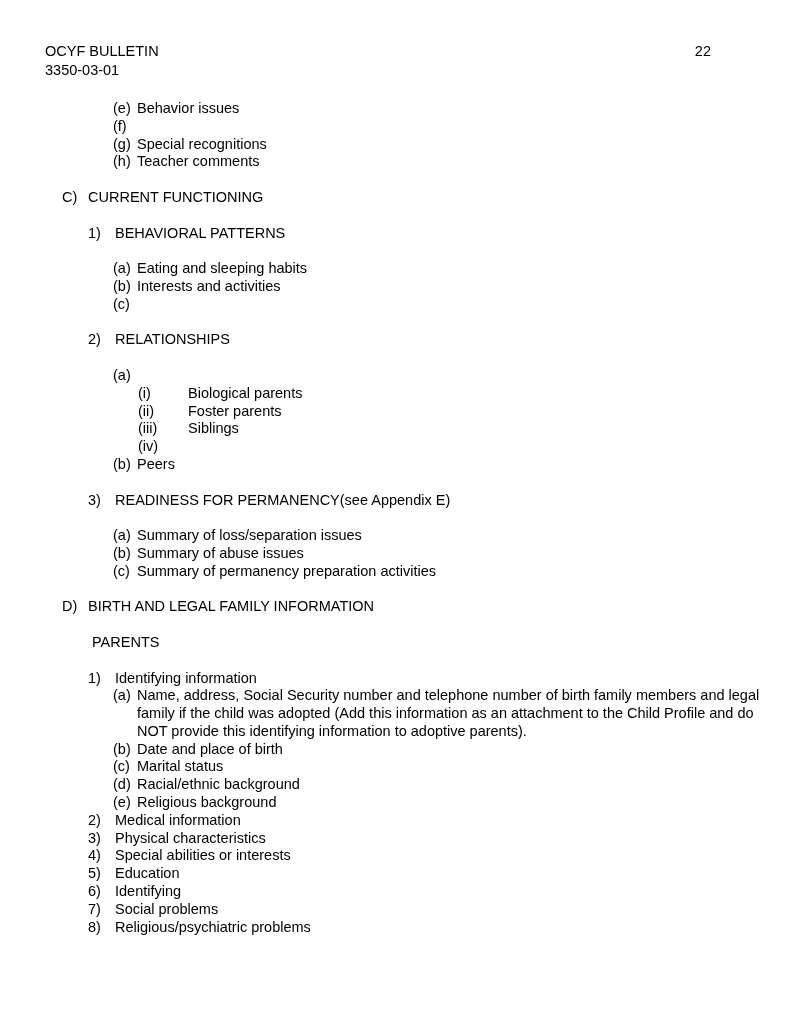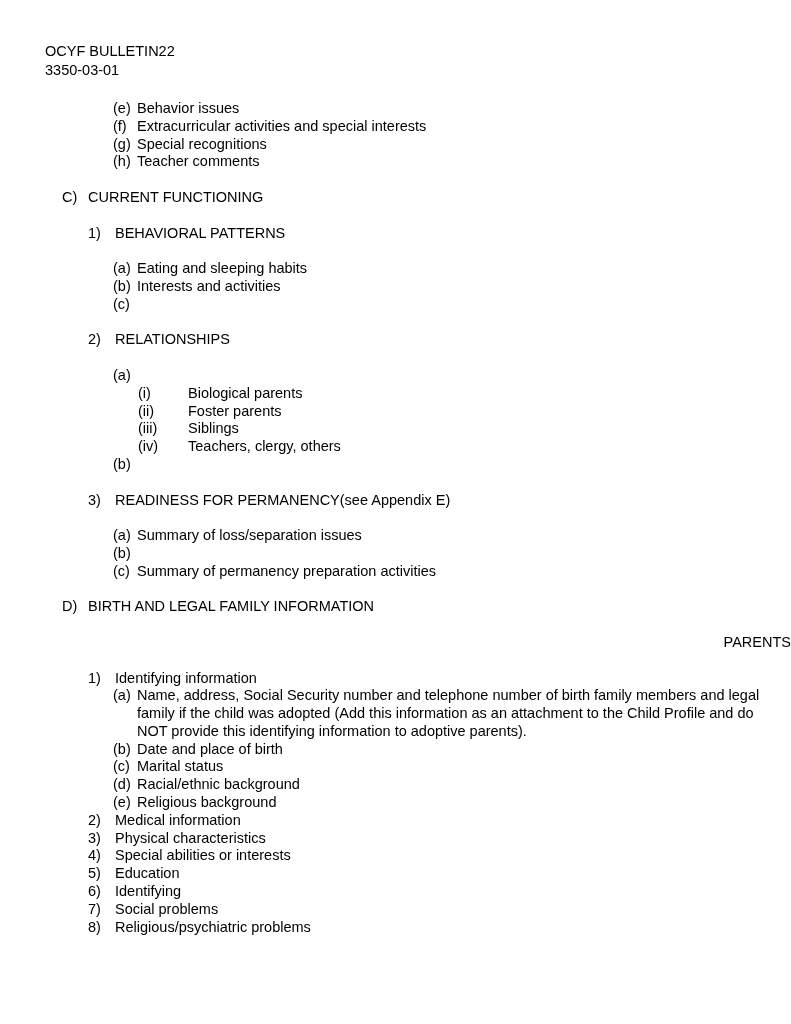--- a/index.html
+++ b/index.html
@@ -22,21 +22,21 @@
 
   
   .doc-header {
     position: absolute;
     left: 45px;
     top: 42px;
     width: 666px;
   }
   .doc-header .hdr-row {
     display: flex;
-    justify-content: flex-start;
+    justify-content: space-between;
     align-items: flex-start;
   }
   .hdr-title,
   .hdr-number,
   .hdr-page {
     font-size: 14.5px;
     line-height: 19px;
     white-space: pre;
   }
 
@@ -53,21 +53,21 @@
   .line {
     white-space: pre;
   }
 
   
   .lv-alpha   { padding-left: 113px; }  
   .lv-upper   { padding-left: 62px;  }  
   .lv-num     { padding-left: 88px;  }  
   .lv-alpha2  { padding-left: 113px; }  
   .lv-roman   { padding-left: 138px; }  
-  .lv-plain   { padding-left: 92px; text-align: right;  }  
+  .lv-plain   { padding-left: 92px;  }  
 
   
   .row {
     display: flex;
     align-items: flex-start;
   }
   .marker {
     flex: 0 0 auto;
     white-space: pre;
   }
@@ -103,21 +103,20 @@
 
   <div class="doc-body">
 
     <div>
       <div class="row lv-alpha">
         <span class="marker mk-alpha">(e)</span>
         <span class="text">Behavior issues</span>
       </div>
       <div class="row lv-alpha">
         <span class="marker mk-alpha">(f)</span>
-        <span class="text">Extracurricular activities and special interests</span>
       </div>
       <div class="row lv-alpha">
         <span class="marker mk-alpha">(g)</span>
         <span class="text">Special recognitions</span>
       </div>
       <div class="row lv-alpha">
         <span class="marker mk-alpha">(h)</span>
         <span class="text">Teacher comments</span>
       </div>
     </div>
@@ -173,44 +172,45 @@
       <div class="row lv-roman">
         <span class="marker mk-roman">(ii)</span>
         <span class="text">Foster parents</span>
       </div>
       <div class="row lv-roman">
         <span class="marker mk-roman">(iii)</span>
         <span class="text">Siblings</span>
       </div>
       <div class="row lv-roman">
         <span class="marker mk-roman">(iv)</span>
-        <span class="text">Teachers, clergy, others</span>
       </div>
     </div>
 
     <div class="row lv-alpha2">
       <span class="marker mk-alpha">(b)</span>
+      <span class="text">Peers</span>
     </div>
 
     <div class="gap-lg"></div>
 
     <div class="row lv-num">
       <span class="marker mk-num">3)</span>
       <span class="text">READINESS FOR PERMANENCY(see Appendix E)</span>
     </div>
 
     <div class="gap-sm"></div>
 
     <div>
       <div class="row lv-alpha2">
         <span class="marker mk-alpha">(a)</span>
         <span class="text">Summary of loss/separation issues</span>
       </div>
       <div class="row lv-alpha2">
         <span class="marker mk-alpha">(b)</span>
+        <span class="text">Summary of abuse issues</span>
       </div>
       <div class="row lv-alpha2">
         <span class="marker mk-alpha">(c)</span>
         <span class="text">Summary of permanency preparation activities</span>
       </div>
     </div>
 
     <div class="gap-lg"></div>
 
     <div class="row lv-upper">

